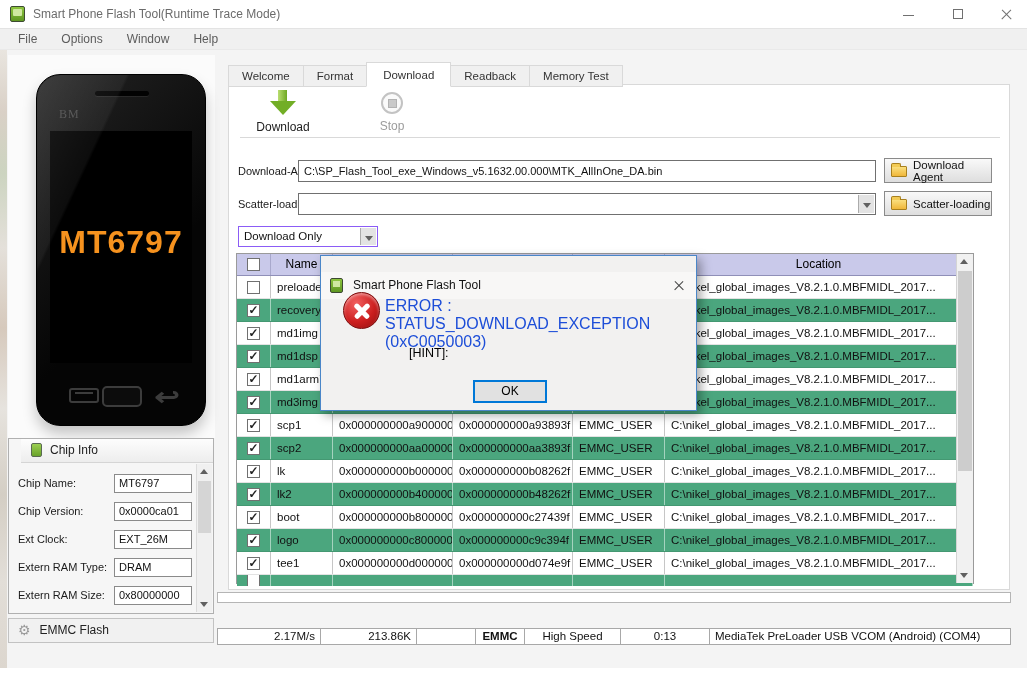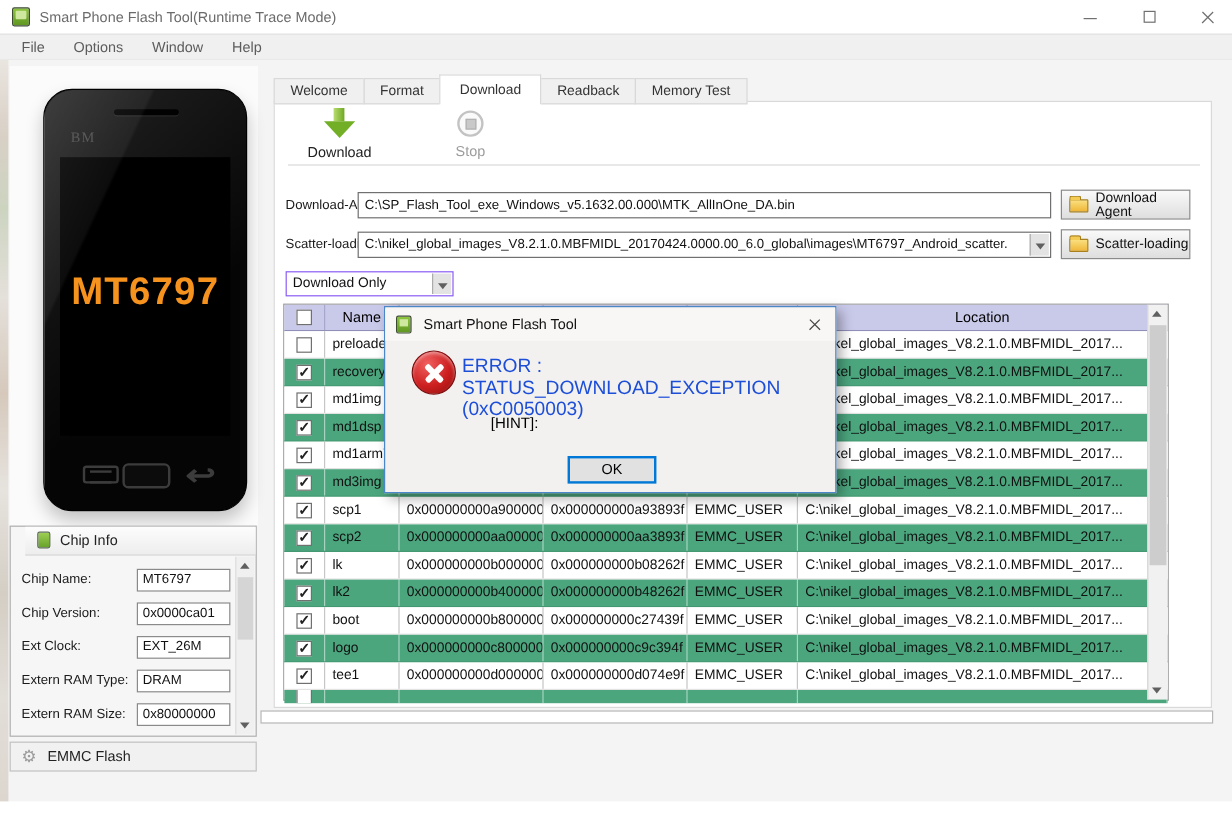--- a/index.html
+++ b/index.html
@@ -144,21 +144,21 @@
   .cb i { font-style:normal; font-size:12px; line-height:11px; display:block; text-align:center;
         font-weight:bold; color:#222; }
   .tscroll { position:absolute; right:0; top:0; bottom:0; width:17px; background:#f1f1f1;
         border-left:1px solid #d4d4d4; }
   .tscroll .sb-btn { width:16px; }
   .tscroll .sb-thumb { position:absolute; left:1px; top:17px; width:14px; height:200px; background:#cdcdcd; }
 
   
   .dialog { left:320px; top:255px; width:377px; height:156px; background:#f2f1f0; border:1px solid #4a86c8;
         box-shadow:4px 4px 10px rgba(0,0,0,.35); z-index:10; }
-  .dlg-title { position:absolute; left:0; top:1px; right:0; height:27px; background:#f8f7f6; }
+  .dlg-title { position:absolute; left:0; top:16px; right:0; height:27px; background:#f8f7f6; }
   .dlg-icon { position:absolute; left:9px; top:6px; width:13px; height:15px; border:1px solid #3d4a32;
         border-radius:2px; background:linear-gradient(#8ec63f,#5f9722); }
   .dlg-icon::after { content:""; position:absolute; left:2px; right:2px; top:2px; height:6px; background:#cfe8a0; }
   .dlg-title-text { position:absolute; left:32px; top:0; line-height:27px; font-size:12px; color:#111; }
   .dlg-close { position:absolute; right:10px; top:7px; width:14px; height:14px; }
   .dlg-close::before,.dlg-close::after { content:""; position:absolute; left:1px; top:6px; width:12px;
         height:1.4px; background:#444; }
   .dlg-close::before { transform:rotate(45deg); } .dlg-close::after { transform:rotate(-45deg); }
   .err-icon { position:absolute; left:22px; top:36px; width:37px; height:37px; border-radius:50%;
         border:1px solid #7a0c0c; background:radial-gradient(circle at 35% 30%,#f26060,#cc1f1f 55%,#8e0e0e);
@@ -285,21 +285,20 @@
 
   <div class="abs form-label lab-agent">Download-Agent</div>
   <div class="abs text-input agent-input">C:\SP_Flash_Tool_exe_Windows_v5.1632.00.000\MTK_AllInOne_DA.bin</div>
   <div class="abs browse-btn btn-agent">
     <span class="folder"></span>
     <span>Download Agent</span>
   </div>
 
   <div class="abs form-label lab-scatter">Scatter-loading File</div>
   <div class="abs text-input scatter-input">
-    <span>C:\nikel_global_images_V8.2.1.0.MBFMIDL_20170424.0000.00_6.0_global\images\MT6797_Android_scatter.</span>
     <span class="combo-arrow">
         <i class="tri-down"></i>
       </span>
   </div>
   <div class="abs browse-btn btn-scatter">
     <span class="folder"></span>
     <span>Scatter-loading</span>
   </div>
 
   <div class="abs text-input mode-select">
@@ -506,14 +505,23 @@
     <div class="err-icon">
         <i></i>
         <i></i>
       </div>
     <div class="dlg-msg">ERROR : STATUS_DOWNLOAD_EXCEPTION (0xC0050003)</div>
     <div class="dlg-hint">[HINT]:</div>
     <div class="ok-btn">OK</div>
   </div>
 
   <div class="abs pstrip"></div>
+  <div class="abs statusrow" id="statusrow">
+      <div class="status-cell">2.17M/s</div>
+      <div class="status-cell">213.86K</div>
+      <div class="status-cell"></div>
+      <div class="status-cell bold">EMMC</div>
+      <div class="status-cell">High Speed</div>
+      <div class="status-cell">0:13</div>
+      <div class="status-cell">MediaTek PreLoader USB VCOM (Android) (COM4)</div>
+    </div>
   <div class="abs below"></div>
 </div>
 
 </body></html>

